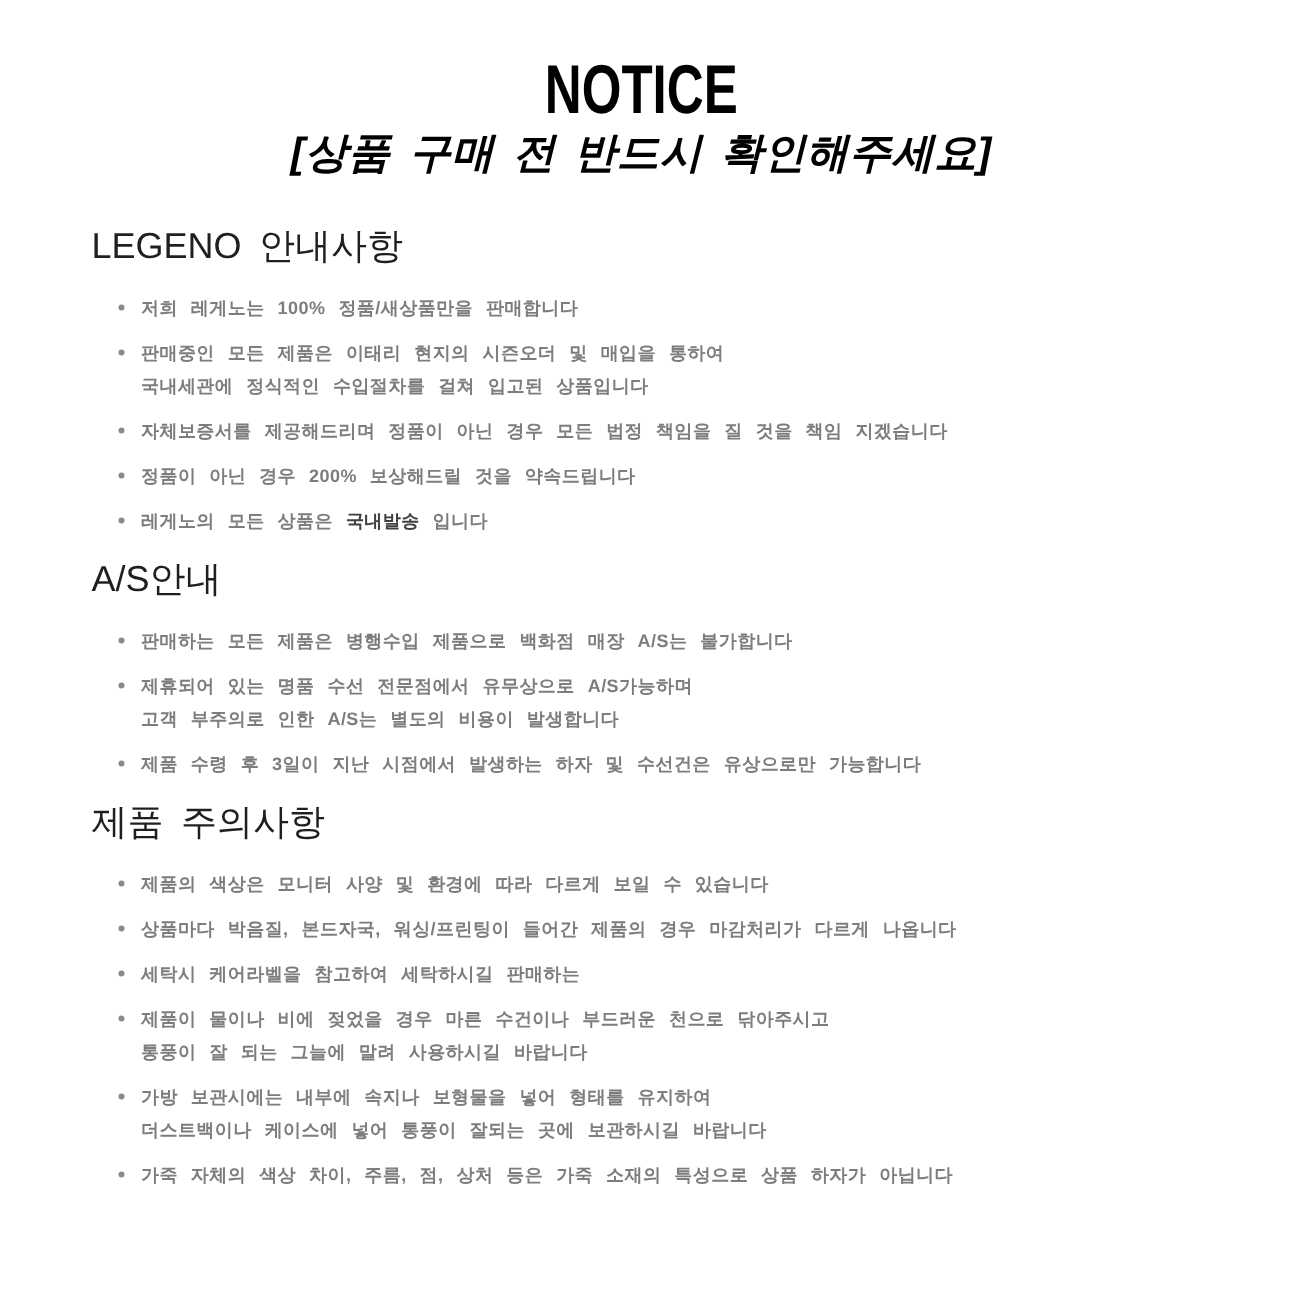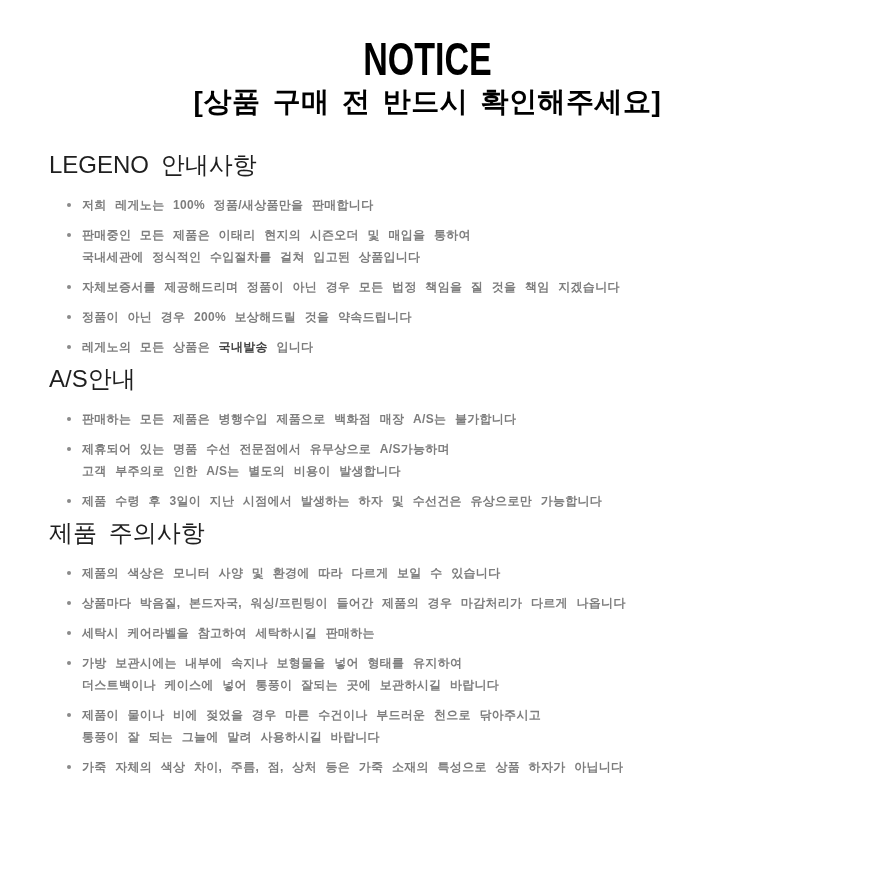--- a/index.html
+++ b/index.html
@@ -29,22 +29,23 @@
     transform-origin: center;
   }
   .subtitle {
     margin-top: 2px;
     font-size: 28px;
     line-height: 32px;
     font-weight: bold;
     color: #000000;
     letter-spacing: 0.5px;
     word-spacing: 4px;
-  }
-  .section { margin: 4px; }
+    font-style: italic;
+  }
+  .section { margin: 16px; }
   .section-heading {
     margin: 0 0 16px 0;
     padding: 0;
     font-size: 24px;
     line-height: 26px;
     font-weight: 400;
     color: #1f1f1f;
     word-spacing: 5px;
   }
   .section:first-of-type { margin-top: 34px; }
@@ -168,33 +169,33 @@
       </li>
       <li class="item">
         <span class="dot"></span>
         <div class="txt">
           <div>세탁시 케어라벨을 참고하여 세탁하시길 판매하는</div>
         </div>
       </li>
       <li class="item">
         <span class="dot"></span>
         <div class="txt">
+          <div>제품이 물이나 비에 젖었을 경우 마른 수건이나 부드러운 천으로 닦아주시고</div>
+          <div>통풍이 잘 되는 그늘에 말려 사용하시길 바랍니다</div>
+        </div>
+      </li>
+      <li class="item">
+        <span class="dot"></span>
+        <div class="txt">
           <div>가방 보관시에는 내부에 속지나 보형물을 넣어 형태를 유지하여</div>
           <div>더스트백이나 케이스에 넣어 통풍이 잘되는 곳에 보관하시길 바랍니다</div>
         </div>
       </li>
       <li class="item">
         <span class="dot"></span>
         <div class="txt">
-          <div>제품이 물이나 비에 젖었을 경우 마른 수건이나 부드러운 천으로 닦아주시고</div>
-          <div>통풍이 잘 되는 그늘에 말려 사용하시길 바랍니다</div>
-        </div>
-      </li>
-      <li class="item">
-        <span class="dot"></span>
-        <div class="txt">
           <div>가죽 자체의 색상 차이, 주름, 점, 상처 등은 가죽 소재의 특성으로 상품 하자가 아닙니다</div>
         </div>
       </li>
     </ul>
   </section>
 
 </div>
 
 </body></html>

